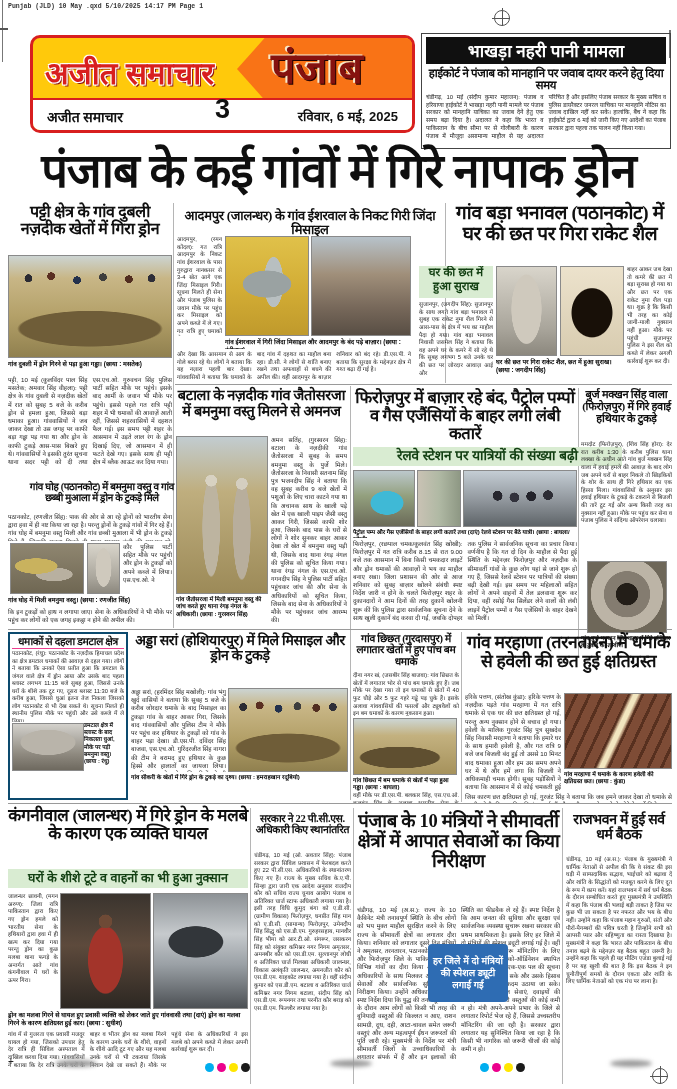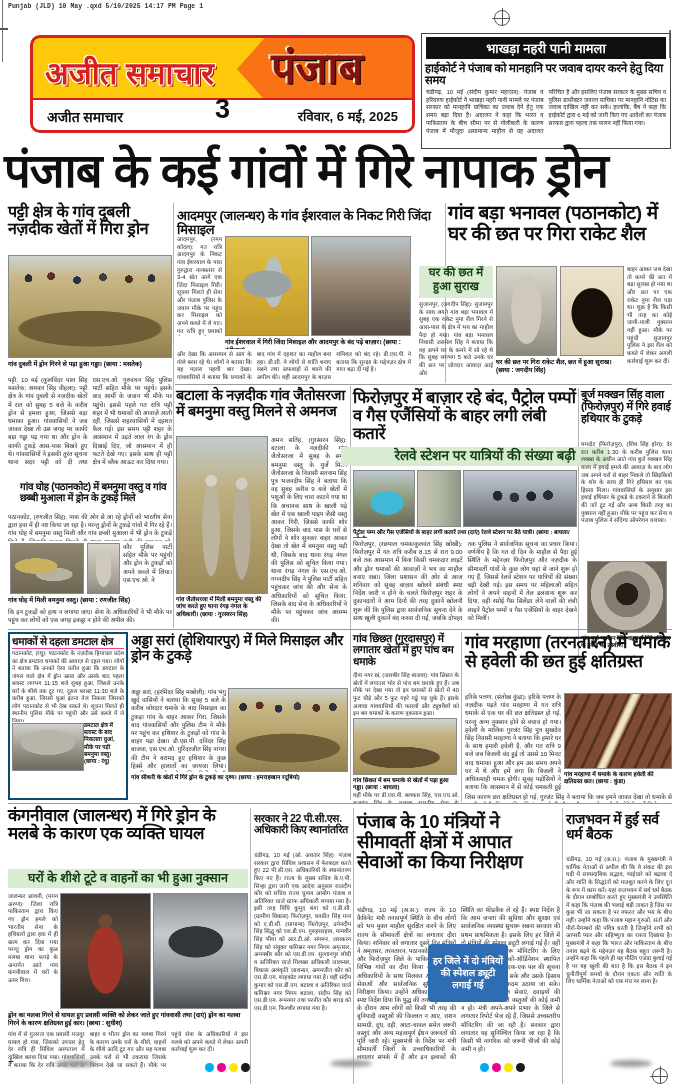--- a/index.html
+++ b/index.html
@@ -1,19 +1,19 @@
 <!DOCTYPE html>
 <html><head>
 <meta charset="utf-8">
 <style>
   html,body{margin:0;padding:0;background:#e8e8e8;}
   .page{position:relative;width:677px;height:1089px;background:#ffffff;margin:0 auto;overflow:hidden;
         font-family:"Liberation Sans",sans-serif;color:#111;}
   .abs{position:absolute;}
-  .hl{font-weight:bold;color:#0f0f0f;line-height:1.08;letter-spacing:-0.3px;}
+  .hl{font-weight:bold;color:#0f0f0f;line-height:1.08;text-align:center;letter-spacing:-0.3px;font-family:Liberation Serif, serif;}
   .bodytxt{font-size:6.2px;line-height:1.32;text-align:justify;color:#1c1c1c;overflow:hidden;}
   .cols2{column-count:2;column-gap:5px;}
   .cols3{column-count:3;column-gap:5px;}
   .cap{font-size:6.4px;font-weight:bold;line-height:1.22;color:#000;overflow:hidden;}
   .greensub{background:#d9ecd2;font-weight:bold;text-align:center;color:#123f12;overflow:hidden;}
   .photo{border:1px solid #8a8a8a;box-sizing:border-box;}
   .vrule{width:1px;background:#b5b5b5;}
   .hrule{height:1px;background:#9a9a9a;}
   .ph-crowd{background:
      radial-gradient(circle 4px at 12% 22%,#2b2b33 95%,transparent),radial-gradient(circle 4px at 26% 20%,#5a2f22 95%,transparent),
@@ -101,21 +101,21 @@
     </div>
     <div class="mast-name abs" style="left:12px;top:13px;font-size:31px;">अजीत समाचार</div>
     <div class="abs" style="left:0;bottom:0;width:100%;height:30px;background:#ffffff;border-top:2px solid #d81f1f;">
       <span class="abs" style="left:14px;top:7px;font-size:14px;font-weight:bold;font-family:'Liberation Serif',serif;">अजीत समाचार</span>
       <span class="abs" style="left:182px;top:-6px;font-size:27px;font-weight:bold;">3</span>
       <span class="abs" style="right:14px;top:7px;font-size:13px;font-weight:bold;">रविवार, 6 मई, 2025</span>
     </div>
   </div>
 
   <div class="abs" style="left:421px;top:33px;width:250px;height:116px;border:1px solid #444;box-sizing:border-box;">
-    <div class="kicker" style="margin:3px 4px 2px 4px;font-size:13px;padding:2px 15px;">भाखड़ा नहरी पानी मामला</div>
+    <div class="kicker" style="margin:3px 4px 2px 4px;font-size:17px;padding:2px 15px;">भाखड़ा नहरी पानी मामला</div>
     <div class="hl" style="font-size:11.5px;padding:1px 3px 2px 3px;">हाईकोर्ट ने पंजाब को मानहानि पर जवाब दायर करने हेतु दिया समय</div>
     <div class="bodytxt cols2" style="margin:0 4px;height:56px;font-size:5.9px;">चंडीगढ़, 10 मई (संदीप कुमार महाजन): पंजाब व हरियाणा हाईकोर्ट ने भाखड़ा नहरी पानी मामले पर पंजाब सरकार को मानहानि याचिका का जवाब देने हेतु एक समय बढ़ा दिया है। अदालत ने कहा कि भारत व पाकिस्तान के बीच सीमा पर से गोलीबारी के कारण पंजाब में मौजूदा असामान्य माहौल से यह अदालत परिचित है और इसलिए पंजाब सरकार के मुख्य सचिव व पुलिस डायरैक्टर जनरल याचिका पर मानहानि नोटिस का जवाब दाखिल नहीं कर सके। हालांकि, बैंच ने कहा कि हाईकोर्ट द्वारा 6 मई को जारी किए गए आदेशों का पंजाब सरकार द्वारा पहला तक पालन नहीं किया गया।</div>
   </div>
 
   <div class="hl abs" style="left:4px;top:146px;width:669px;font-size:47px;letter-spacing:-1px;">पंजाब के कई गांवों में गिरे नापाक ड्रोन</div>
 
   <div class="vrule abs" style="left:173px;top:203px;height:425px;"></div>
   <div class="vrule abs" style="left:445px;top:203px;height:180px;"></div>
   <div class="hrule abs" style="left:175px;top:384px;width:497px;"></div>
   <div class="vrule abs" style="left:350px;top:386px;height:414px;"></div>
@@ -165,21 +165,21 @@
 
   <div>
     <div class="hl abs" style="left:176px;top:388px;width:171px;font-size:14.5px;">बटाला के नज़दीक गांव जैतोसरजा में बमनुमा वस्तु मिलने से अमनज</div>
     <div class="photo ph-police abs" style="left:176px;top:436px;width:92px;height:158px;"></div>
     <div class="bodytxt abs" style="left:271px;top:436px;width:76px;height:190px;">अमन सतिंह, (गुरस्वरन सिंह): बटाला के नज़दीकी गांव जैतोसरजा में सुबह के समय बमनुमा वस्तु के पुर्जे मिले। जैतोसरजा के निवासी सतनाम सिंह पुत्र भजनदीप सिंह ने बताया कि वह सुबह करीब 9 बजे खेतों में पशुओं के लिए चारा काटने गया था कि अचानक साथ के खाली पड़े खेत में एक खाली पाइप जैसी वस्तु आकर गिरी, जिससे काफी शोर हुआ, जिसके बाद पास के घरों से लोगों ने शोर सुनकर बाहर आकर देखा तो खेत में बमनुमा वस्तु पड़ी थी, जिसके बाद थाना रंगड़ नंगल की पुलिस को सूचित किया गया। थाना रंगड़ नंगल के एस.एच.ओ. गगनदीप सिंह ने पुलिस पार्टी सहित पहुंचकर जांच की और सेना के अधिकारियों को सूचित किया, जिसके बाद सेना के अधिकारियों ने मौके पर पहुंचकर जांच आरम्भ की।</div>
     <div class="cap abs" style="left:176px;top:596px;width:92px;height:30px;font-size:6px;">गांव जैतोसरजा में मिली बमनुमा वस्तु की जांच करते हुए थाना रंगड़ नंगल के अधिकारी। (छाया : गुरस्वरन सिंह)</div>
   </div>
 
   <div>
     <div class="hl abs" style="left:353px;top:389px;width:224px;font-size:16.5px;">फिरोज़पुर में बाज़ार रहे बंद, पैट्रोल पम्पों व गैस एजैंसियों के बाहर लगी लंबी कतारें</div>
-    <div class="greensub abs" style="left:341px;top:447px;width:248px;height:19px;font-size:13.5px;line-height:1.4;padding-left:20px;">रेलवे स्टेशन पर यात्रियों की संख्या बढ़ी</div>
+    <div class="greensub abs" style="left:353px;top:447px;width:269px;height:19px;font-size:13.5px;line-height:1.4;">रेलवे स्टेशन पर यात्रियों की संख्या बढ़ी</div>
     <div class="photo ph-truck abs" style="left:353px;top:470px;width:62px;height:57px;"></div>
     <div class="photo ph-pump abs" style="left:417px;top:470px;width:44px;height:57px;"></div>
     <div class="photo ph-station abs" style="left:463px;top:470px;width:114px;height:57px;"></div>
     <div class="cap abs" style="left:353px;top:529px;width:224px;height:9px;font-size:5.9px;">पैट्रोल पम्प और गैस एजेंसियों के बाहर लगी कतारें तथा (दाएं) रेलवे स्टेशन पर बैठे यात्री। (छाया : बाघला/खोखी)</div>
     <div class="bodytxt cols2 abs" style="left:353px;top:540px;width:224px;height:86px;">फिरोज़पुर, (रछपाल चमक/कुलवंत सिंह खोखी): फिरोज़पुर में गत रात्रि करीब 8.15 से रात 9.00 बजे तक आसमान में बिना किसी चमकदार लाइटें और ड्रोन धमाकों की आवाज़ों ने भय का माहौल बनाए रखा। जिला प्रशासन की ओर से आज शनिवार को सुबह बाज़ार खोलने संबंधी स्पष्ट निर्देश जारी न होने के चलते फिरोज़पुर शहर के दुकानदारों ने आम दिनों की तरह दुकानें खोलनी शुरू कीं कि पुलिस द्वारा सार्वजनिक सूचना देने के साथ खुली दुकानें बंद करवा दी गईं, जबकि दोपहर तक पुलिस ने सार्वजनिक सूचना का प्रचार किया। वर्णनीय है कि गत दो दिन के माहौल से पैदा हुई स्थिति के मद्देनज़र फिरोज़पुर और नज़दीक के सीमावर्ती गांवों के कुछ लोग यहां से जाने शुरू हो गए हैं, जिससे रेलवे स्टेशन पर यात्रियों की संख्या बढ़ी देखी गई। इस समय पर महिलाओं सहित लोगों ने अपने वाहनों में तेल डलवाना शुरू कर दिया, वहीं रसोई गैस सिलेंडर लेने वालों की लंबी लाइनें पैट्रोल पम्पों व गैस एजेंसियों के बाहर देखने को मिलीं।</div>
   </div>
 
   <div>
     <div class="hl abs" style="left:581px;top:389px;width:91px;font-size:11px;">बुर्ज मक्खन सिंह वाला (फिरोज़पुर) में गिरे हवाई हथियार के टुकड़े</div>
     <div class="bodytxt abs" style="left:581px;top:441px;width:91px;height:118px;font-size:5.8px;">ममदोट (फिरोज़पुर), (शिव सिंह होरा): देर रात करीब 1:30 के करीब पुलिस थाना लक्खा के अधीन आते गांव बुर्ज मक्खन सिंह वाला में हवाई हमले की आवाज़ के बाद लोग जब अपने घरों से बाहर निकले तो खिड़कियों के शोर के साथ ही गिरे हथियार का एक हिस्सा मिला। गांववासियों के अनुसार इस हवाई हथियार के टुकड़े के टकराने से बिजली की तारें टूट गईं और अन्य किसी तरह का नुक्सान नहीं हुआ। मौके पर पहुंच कर सेना व पंजाब पुलिस ने संदिग्ध ऑपरेशन चलाया।</div>

